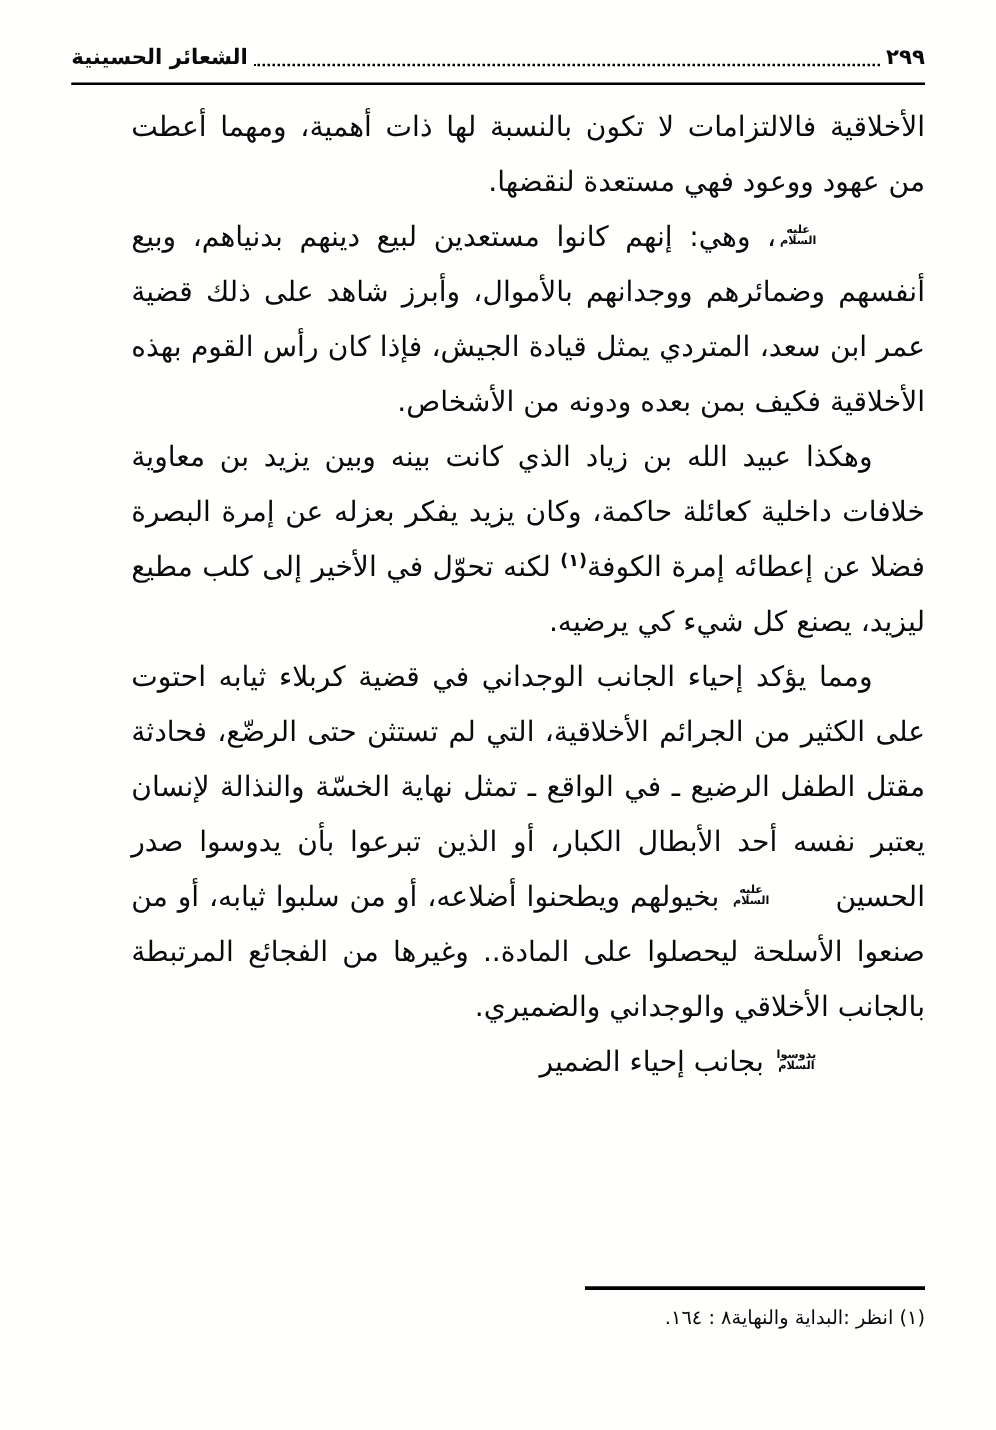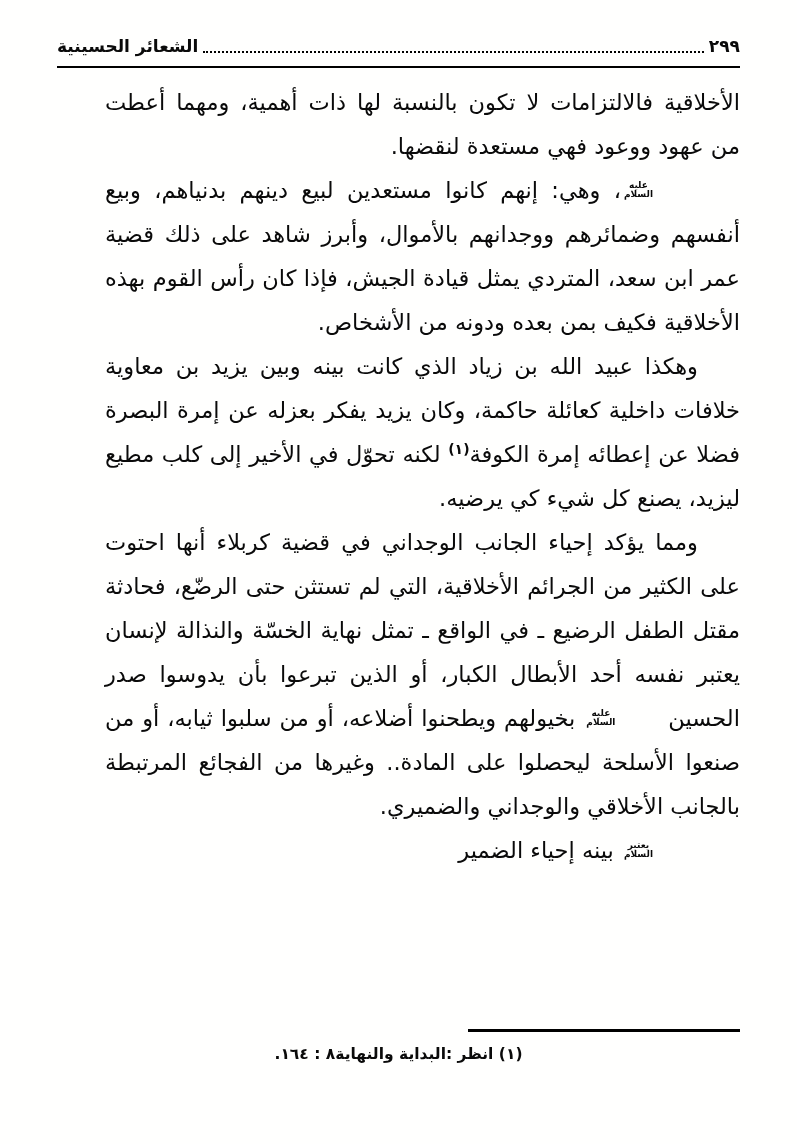--- a/index.html
+++ b/index.html
@@ -88,23 +88,23 @@
     right: 57px;
     width: 272px;
     border-top: 3px solid #000;
   }
   .footnote {
     position: absolute;
     top: 1041px;
     right: 57px;
     left: 57px;
     font-size: 15.5px;
-    font-weight: 700;
+    font-weight: 400;
     line-height: 26px;
-    text-align: center;
+    text-align: right;
   }
 </style>
 </head>
 <body>
 
 <div class="page">
 
   <div class="header">
     <span class="page-number">٢٩٩</span>
     <span class="leader"></span>
@@ -113,28 +113,28 @@
 
   <div class="header-rule"></div>
 
   <div class="body-text">
       <p class="para"><span>الأخلاقية فالالتزامات لا تكون بالنسبة لها ذات أهمية، ومهما أعطت من عهود ووعود فهي مستعدة لنقضها.</span></p>
       <p class="para indent"><span class="honorific">
           <span>عليه</span>
           <span>السلام</span>
         </span><span>، وهي: إنهم كانوا مستعدين لبيع دينهم بدنياهم، وبيع أنفسهم وضمائرهم ووجدانهم بالأموال، وأبرز شاهد على ذلك قضية عمر ابن سعد، المتردي يمثل قيادة الجيش، فإذا كان رأس القوم بهذه الأخلاقية فكيف بمن بعده ودونه من الأشخاص.</span></p>
       <p class="para indent"><span>وهكذا عبيد الله بن زياد الذي كانت بينه وبين يزيد بن معاوية خلافات داخلية كعائلة حاكمة، وكان يزيد يفكر بعزله عن إمرة البصرة فضلا عن إعطائه إمرة الكوفة</span><span class="fn-ref">(١)</span><span> لكنه تحوّل في الأخير إلى كلب مطيع ليزيد، يصنع كل شيء كي يرضيه.</span></p>
-      <p class="para indent"><span>ومما يؤكد إحياء الجانب الوجداني في قضية كربلاء أنها احتوت على الكثير من الجرائم الأخلاقية، التي لم تستثن حتى الرضّع، فحادثة مقتل الطفل الرضيع ـ في الواقع ـ تمثل نهاية الخسّة والنذالة لإنسان يعتبر نفسه أحد الأبطال الكبار، أو الذين تبرعوا بأن يدوسوا صدر الحسين </span><span class="honorific">
+      <p class="para indent"><span>ومما يؤكد إحياء الجانب الوجداني في قضية كربلاء ثيابه احتوت على الكثير من الجرائم الأخلاقية، التي لم تستثن حتى الرضّع، فحادثة مقتل الطفل الرضيع ـ في الواقع ـ تمثل نهاية الخسّة والنذالة لإنسان يعتبر نفسه أحد الأبطال الكبار، أو الذين تبرعوا بأن يدوسوا صدر الحسين </span><span class="honorific">
           <span>عليه</span>
           <span>السلام</span>
         </span><span> بخيولهم ويطحنوا أضلاعه، أو من سلبوا ثيابه، أو من صنعوا الأسلحة ليحصلوا على المادة.. وغيرها من الفجائع المرتبطة بالجانب الأخلاقي والوجداني والضميري.</span></p>
       <p class="para indent"><span class="honorific">
-          <span>يعتبر</span>
+          <span>يدوسوا</span>
           <span>السلام</span>
-        </span><span> بينه إحياء الضمير</span></p>
+        </span><span> بجانب إحياء الضمير</span></p>
     </div>
 
   <div class="footnote-rule"></div>
 
   <div class="footnote">
     <span>(١) انظر :البداية والنهاية٨ : ١٦٤.</span>
   </div>
 
 </div>
 

